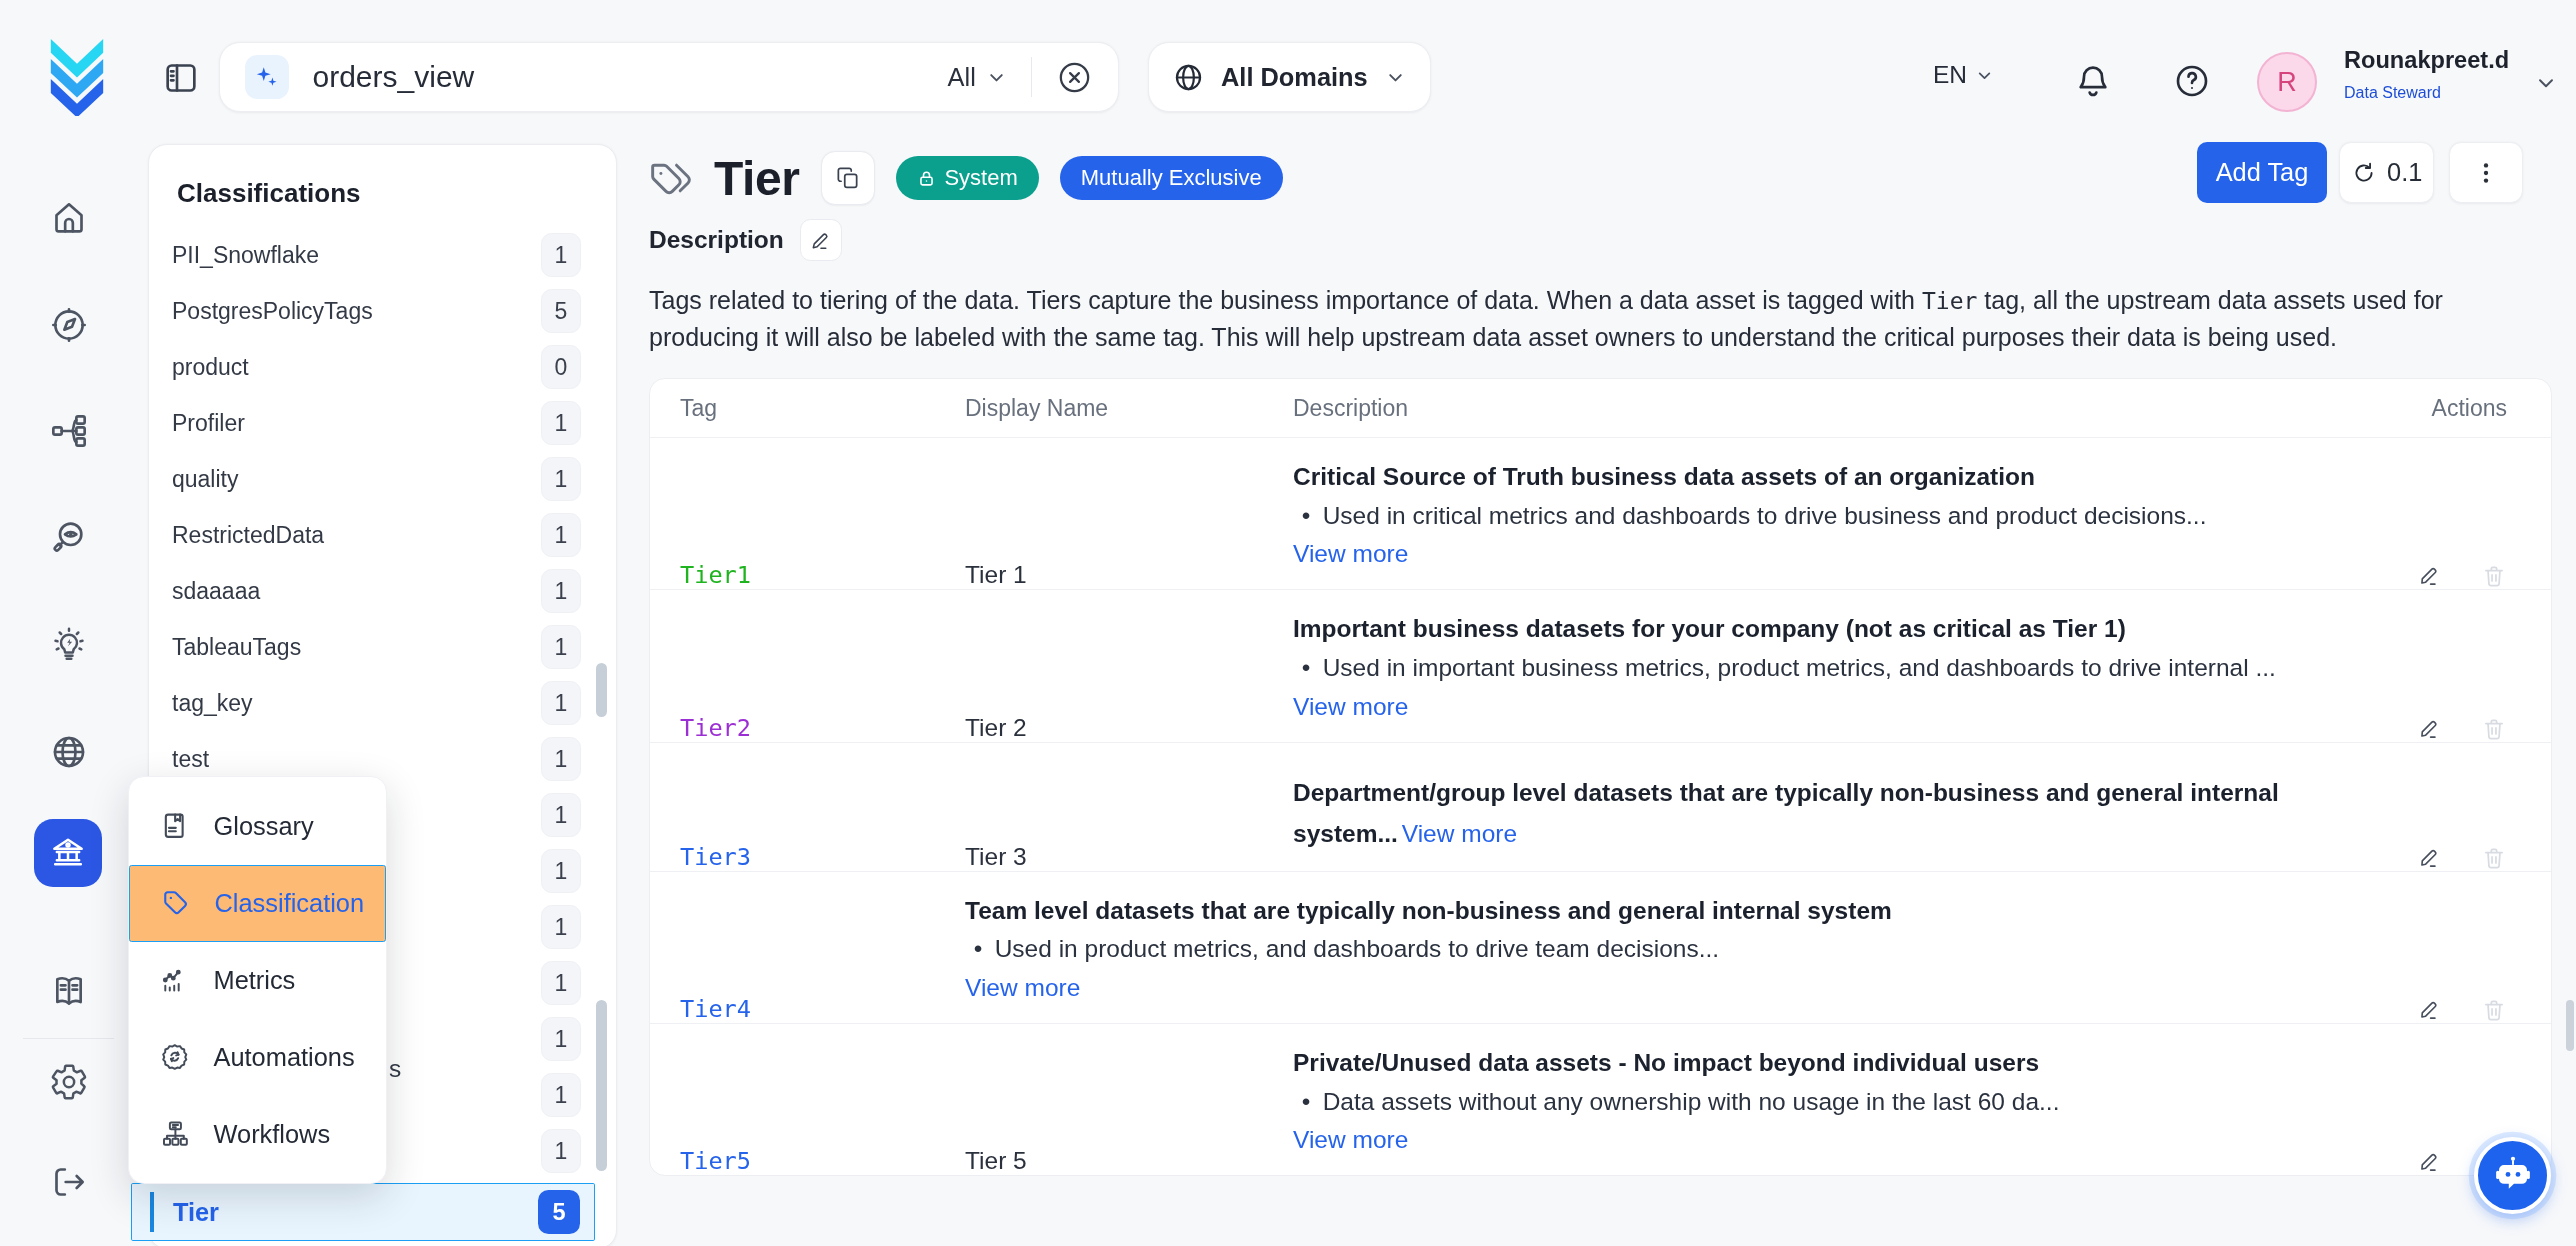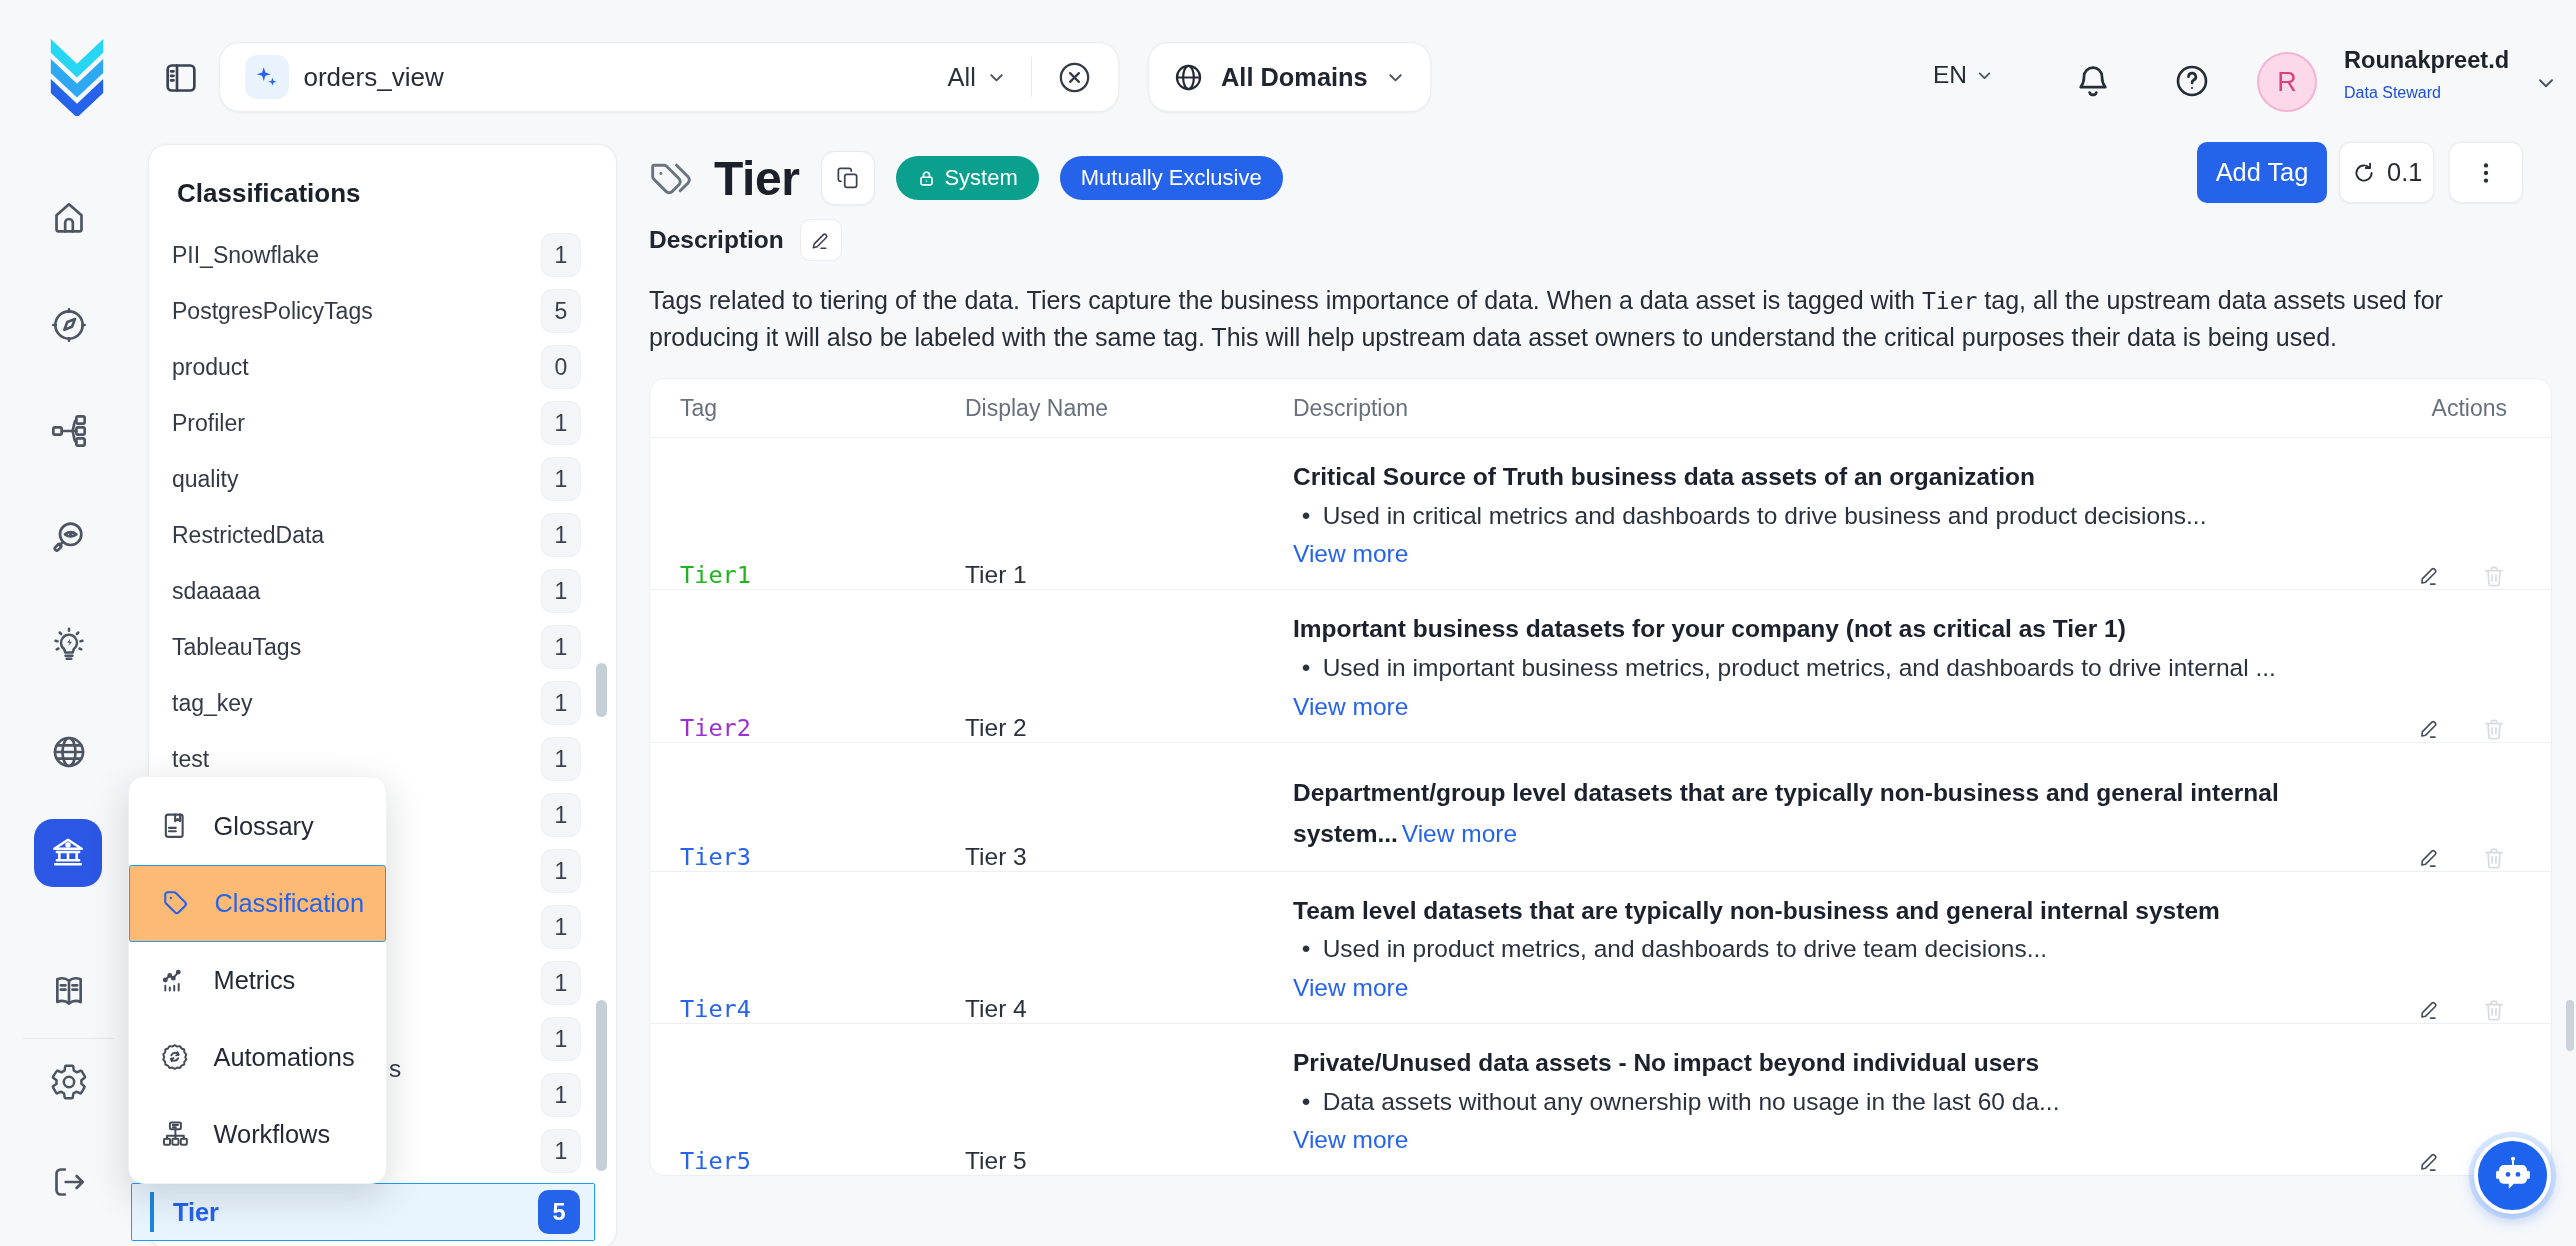--- a/index.html
+++ b/index.html
@@ -7,21 +7,21 @@
   #app{position:relative;width:2576px;height:1246px;background:#f7f8fa;
        font-family:"Liberation Sans","DejaVu Sans",sans-serif;color:#1f2430;overflow:hidden}
   .abs{position:absolute}
   svg{display:block}
   [data-interactable="true"]{cursor:pointer}
 
   
   .searchbar{left:219px;top:42px;width:900px;height:70px;background:#fff;border:0.9px solid #eceef2;
              border-radius:21px;box-shadow:0 0.9px 2.6px rgba(16,24,40,.06);display:flex;align-items:center;padding:0 24.5px}
   .spark-chip{width:44px;height:44px;border-radius:12.3px;background:#e9f3fd;display:flex;align-items:center;justify-content:center}
-  .search-value{margin-left:15px;font-size:26px;color:#262c38}
+  .search-value{margin-left:24px;font-size:30px;color:#262c38}
   .sb-right{margin-left:auto;display:flex;align-items:center}
   .scope-label{font-size:25.4px;color:#2a303c;margin-right:8.8px}
   .sb-divider{width:0.9px;height:40px;background:#e7e9ee;margin:0 23px}
   .pillbtn{background:#fff;border:0.9px solid #eceef2;border-radius:21px;box-shadow:0 0.9px 2.6px rgba(16,24,40,.06);
            display:flex;align-items:center}
   .domains-btn{left:1148px;top:42px;height:70px;padding:0 23px;gap:16px}
   .domains-label{font-size:25.4px;font-weight:700;color:#20252f}
   .lang{left:1933px;top:61px;display:flex;align-items:center;gap:7px;font-size:24.5px;color:#262c38}
   .avatar{left:2257px;top:52px;width:60px;height:60px;border-radius:50%;background:#fbd8ea;border:2.6px solid #f3b3d3;
           display:flex;align-items:center;justify-content:center;font-size:27px;color:#d6447e}
@@ -527,21 +527,20 @@
         <span class="act-del" data-interactable="true">
             <svg width="26" height="26" viewBox="0 0 24 24" fill="none" stroke="currentColor" stroke-width="1.6" stroke-linecap="round" stroke-linejoin="round">
               <path d="M4.5 7h15M9.5 7V5.5A1.5 1.5 0 0 1 11 4h2a1.5 1.5 0 0 1 1.5 1.5V7M6.5 7l.8 12a2 2 0 0 0 2 1.8h5.4a2 2 0 0 0 2-1.8l.8-12M10.2 11v5.5M13.8 11v5.5"></path>
             </svg>
           </span>
       </span>
     </div>
 
     <div class="t-row" data-interactable="false">
       <span class="c-tag" data-interactable="true" style="color: rgb(37, 99, 235);">Tier4</span>
-      <span class="c-name" data-interactable="false">Tier 4</span>
       <span class="c-desc">
         <span class="d-title" data-interactable="false">Team level datasets that are typically non-business and general internal system</span>
         <span class="d-bullet">
             <span data-interactable="false">Used in product metrics, and dashboards to drive team decisions...</span>
           </span>
         <a class="d-link" data-interactable="true">View more</a>
       </span>
       <span class="c-act">
         <span class="act-edit" data-interactable="true">
             <svg width="26" height="26" viewBox="0 0 24 24" fill="none" stroke="currentColor" stroke-width="1.5" stroke-linecap="round" stroke-linejoin="round">

